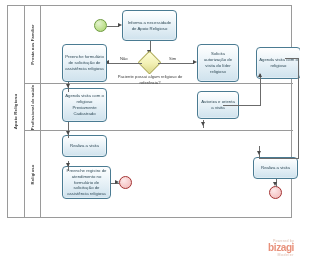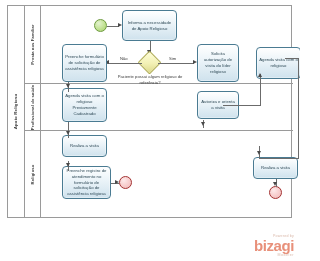--- a/index.html
+++ b/index.html
@@ -76,21 +76,21 @@
   .arw-u{border-left:2.6px solid transparent;border-right:2.6px solid transparent;border-bottom:4px solid #4a4a4a;}
   .arw-r{border-top:2.6px solid transparent;border-bottom:2.6px solid transparent;border-left:4px solid #4a4a4a;}
   .arw-l{border-top:2.6px solid transparent;border-bottom:2.6px solid transparent;border-right:4px solid #4a4a4a;}
 
   .flow-lbl{position:absolute;font-size:4.2px;color:#3c3c3c;white-space:nowrap;}
   .gw-text{position:absolute;font-size:4.2px;color:#3c3c3c;text-align:center;line-height:1.35;width:70px;}
 
   
   .logo{position:absolute;right:6px;bottom:4px;text-align:right;}
   .logo-pow{font-size:3.6px;color:#d9b7a8;letter-spacing:.2px;}
-  .logo-name{font-size:15px;color:#e8907a;font-weight:bold;letter-spacing:-.4px;line-height:1;margin-left:8px;}
+  .logo-name{font-size:10px;color:#e8907a;font-weight:bold;letter-spacing:-.4px;line-height:1;margin-left:8px;}
   .logo-sub{font-size:3.6px;color:#d9b7a8;letter-spacing:.5px;}
 </style>
 </head>
 <body>
 
 <div id="canvas">
 
   <div class="pool">
 
     <div class="pool-label">

